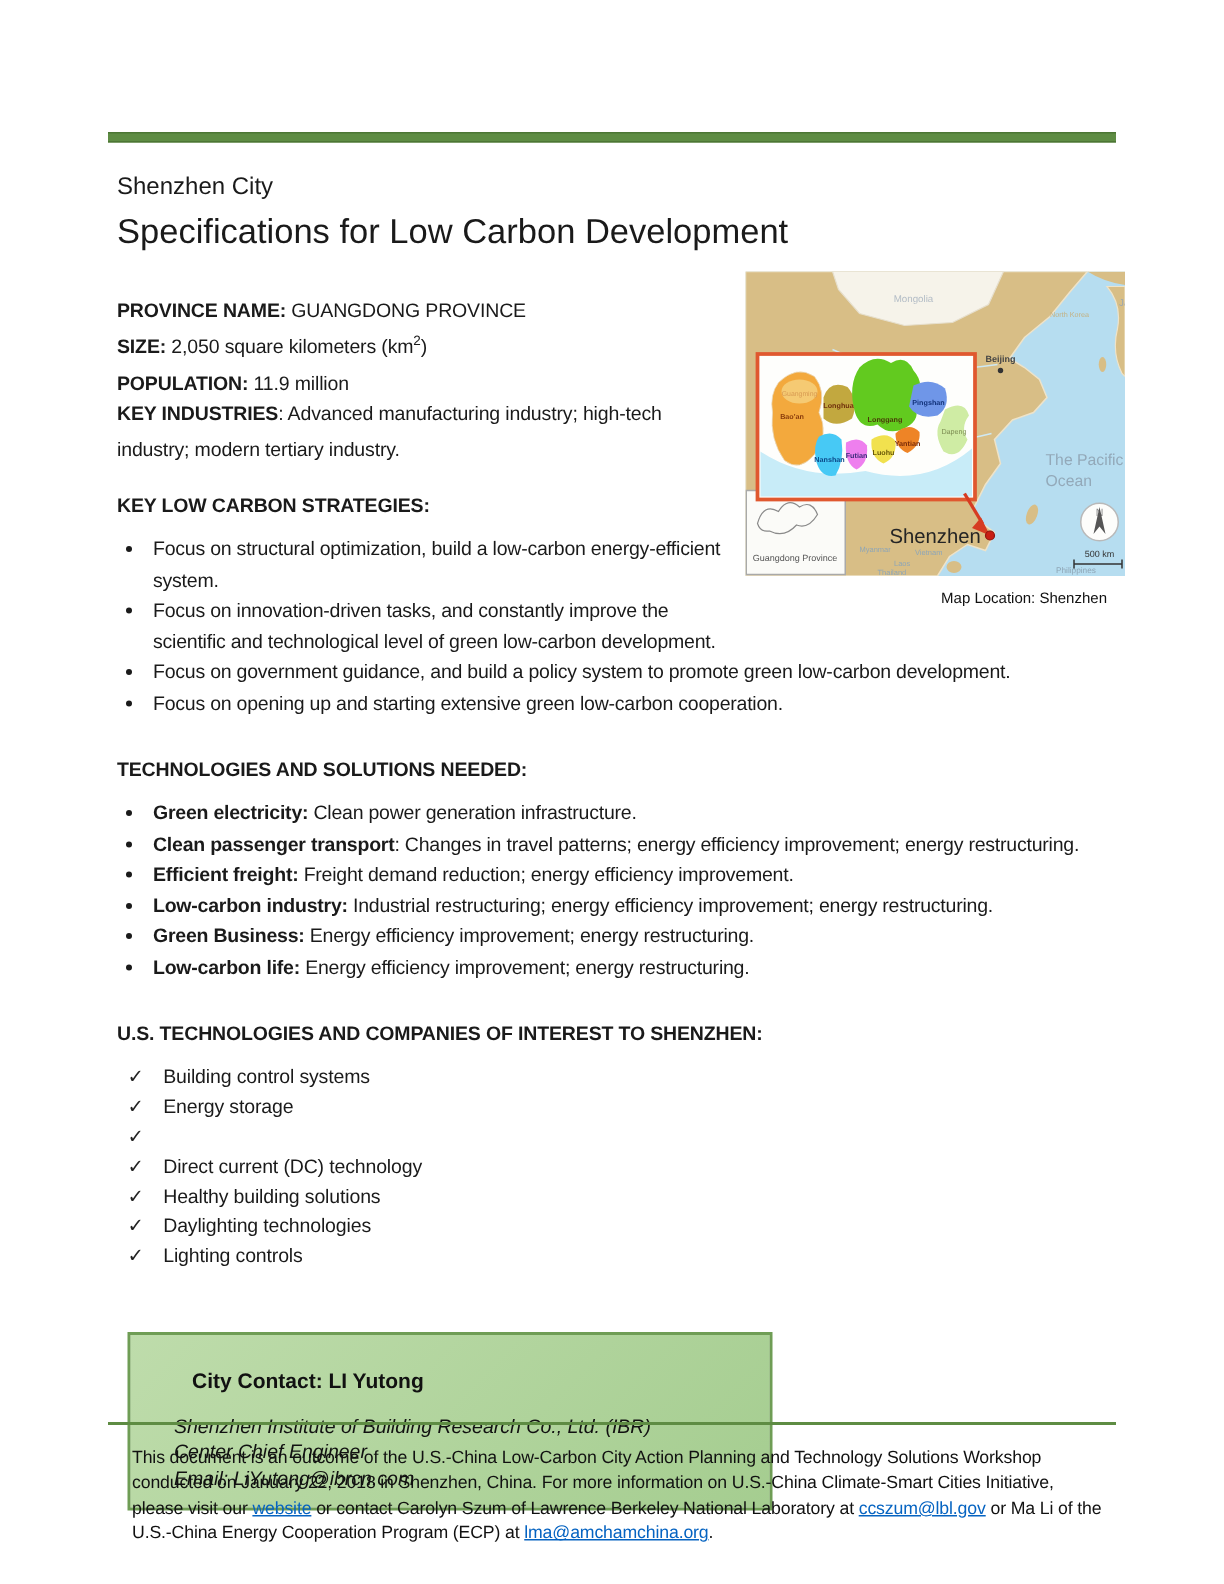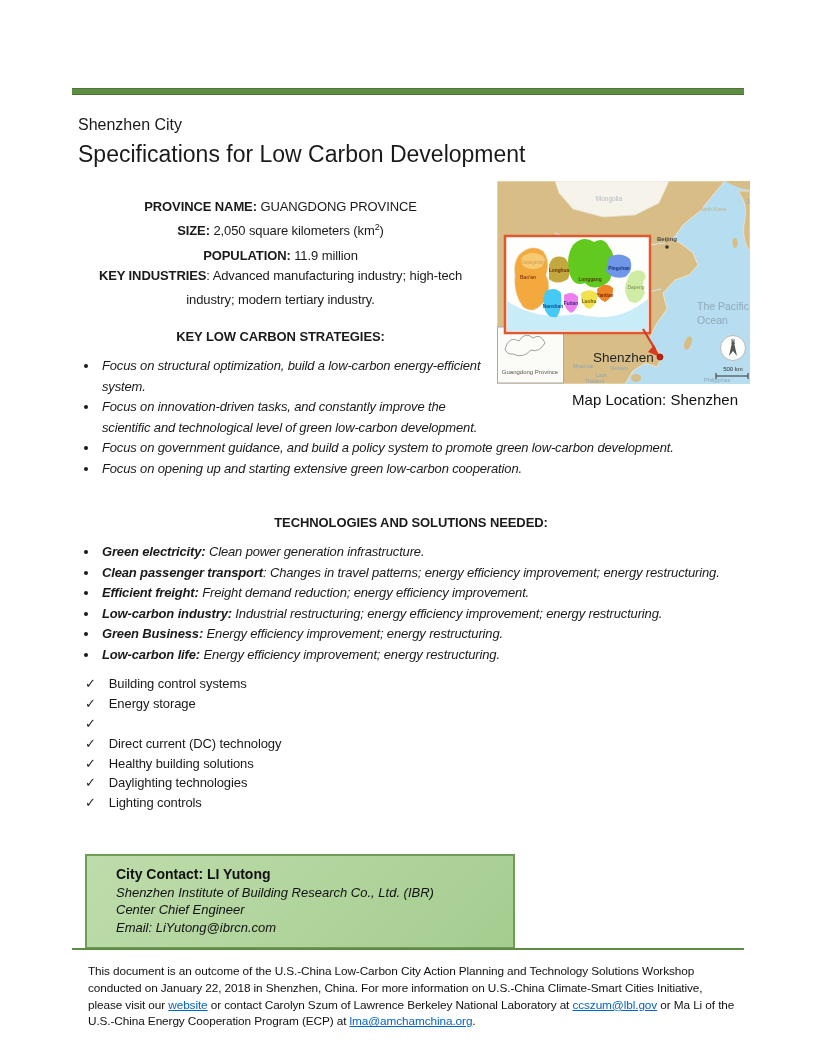--- a/index.html
+++ b/index.html
@@ -15,40 +15,40 @@
     position:relative;width:803px;height:1056px;background:#ffffff;overflow:hidden;
     font-family:"Liberation Sans",sans-serif;color:var(--text-color);
   }
   .top-bar{position:absolute;left:72px;top:88px;width:672px;height:7px;
     background:var(--accent-green);border-top:1px solid var(--bar-border);border-bottom:1px solid var(--bar-border);}
   .doc{position:absolute;left:78px;top:114px;width:666px;}
   .city-line{font-size:16px;line-height:22px;font-weight:400;margin:0;}
   .doc-title{font-size:23px;line-height:30px;font-weight:400;margin:3px 0 0 0;}
   .map-figure{float:right;width:253px;margin:2px -6px 4px 14px;}
   .map-figure svg{display:block;border:0;}
-  .map-caption{font-size:15px;line-height:15px;text-align:right;padding-right:12px;margin-top:8px;color:#111;}
+  .map-caption{font-size:10px;line-height:15px;text-align:right;padding-right:12px;margin-top:8px;color:#111;}
   .facts{margin-top:24px;}
-  .facts p{margin:0;font-size:13px;line-height:20px;letter-spacing:-0.1px;text-align:center;}
+  .facts p{margin:0;font-size:13px;line-height:20px;letter-spacing:-0.1px;}
   .facts strong{font-weight:700;}
   sup{font-size:9px;}
-  h3.section{font-size:13px;line-height:20px;font-weight:700;margin:17px 0 0 0;letter-spacing:-0.1px;text-align:center;}
-  h3.gap-lg{margin-top:34px;}
-  ul.bullets{margin:9px 0 0 0;padding:0 0 0 21px;list-style:disc;font-style:italic;}
+  h3.section{font-size:13px;line-height:20px;font-weight:700;margin:17px 0 0 0;letter-spacing:-0.1px;}
+  h3.gap-lg{margin-top:24px;}
+  ul.bullets{margin:9px 0 0 0;padding:0 0 0 21px;list-style:disc;}
   ul.bullets li{font-size:13px;line-height:20.5px;letter-spacing:-0.15px;padding-left:3px;}
   ul.bullets li strong{font-weight:700;}
   ul.checks{margin:9px 0 0 0;padding:0 0 0 7px;list-style:none;}
   ul.checks li{display:flex;gap:13px;font-size:13px;line-height:19.8px;letter-spacing:-0.1px;}
   .check{font-size:13px;color:#222;}
   .contact-box{
     margin:41px 0 0 7px;width:430px;min-height:86px;
     border:2px solid var(--box-border);
     background:linear-gradient(135deg,#bedcab 0%,#a5cd90 100%);
     padding:9px 12px 10px 29px;
   }
-  .contact-title{margin:0;font-size:14px;line-height:19px;font-weight:700;color:#111;}
+  .contact-title{margin:12px;font-size:14px;line-height:19px;font-weight:700;color:#111;}
   .contact-line{margin:0;font-size:13px;line-height:17.6px;font-style:italic;color:#111;}
   .footer{position:absolute;left:72px;top:948px;width:672px;}
   .footer-rule{height:2px;background:var(--accent-green);}
   .footer p{margin:13px 6px 0 16px;font-size:11.8px;line-height:16.8px;letter-spacing:-0.1px;color:#111;width:648px;}
   .footer a{color:var(--link-color);text-decoration:underline;cursor:pointer;}
   
   .m-lbl{font-family:"Liberation Sans",sans-serif;}
 </style>
 </head>
 <body>
@@ -167,20 +167,21 @@
 
         <li><strong>Efficient freight:</strong><span> Freight demand reduction; energy efficiency improvement.</span></li>
 
         <li><strong>Low-carbon industry:</strong><span> Industrial restructuring; energy efficiency improvement; energy restructuring.</span></li>
 
         <li><strong>Green Business:</strong><span> Energy efficiency improvement; energy restructuring.</span></li>
 
         <li><strong>Low-carbon life:</strong><span> Energy efficiency improvement; energy restructuring.</span></li>
       </ul>
 
+    <h3 class="section gap-lg">U.S. TECHNOLOGIES AND COMPANIES OF INTEREST TO SHENZHEN:</h3>
     <ul class="checks">
 
         <li>
           <span class="check">✓</span>
           <span>Building control systems</span>
         </li>
 
         <li>
           <span class="check">✓</span>
           <span>Energy storage</span>

